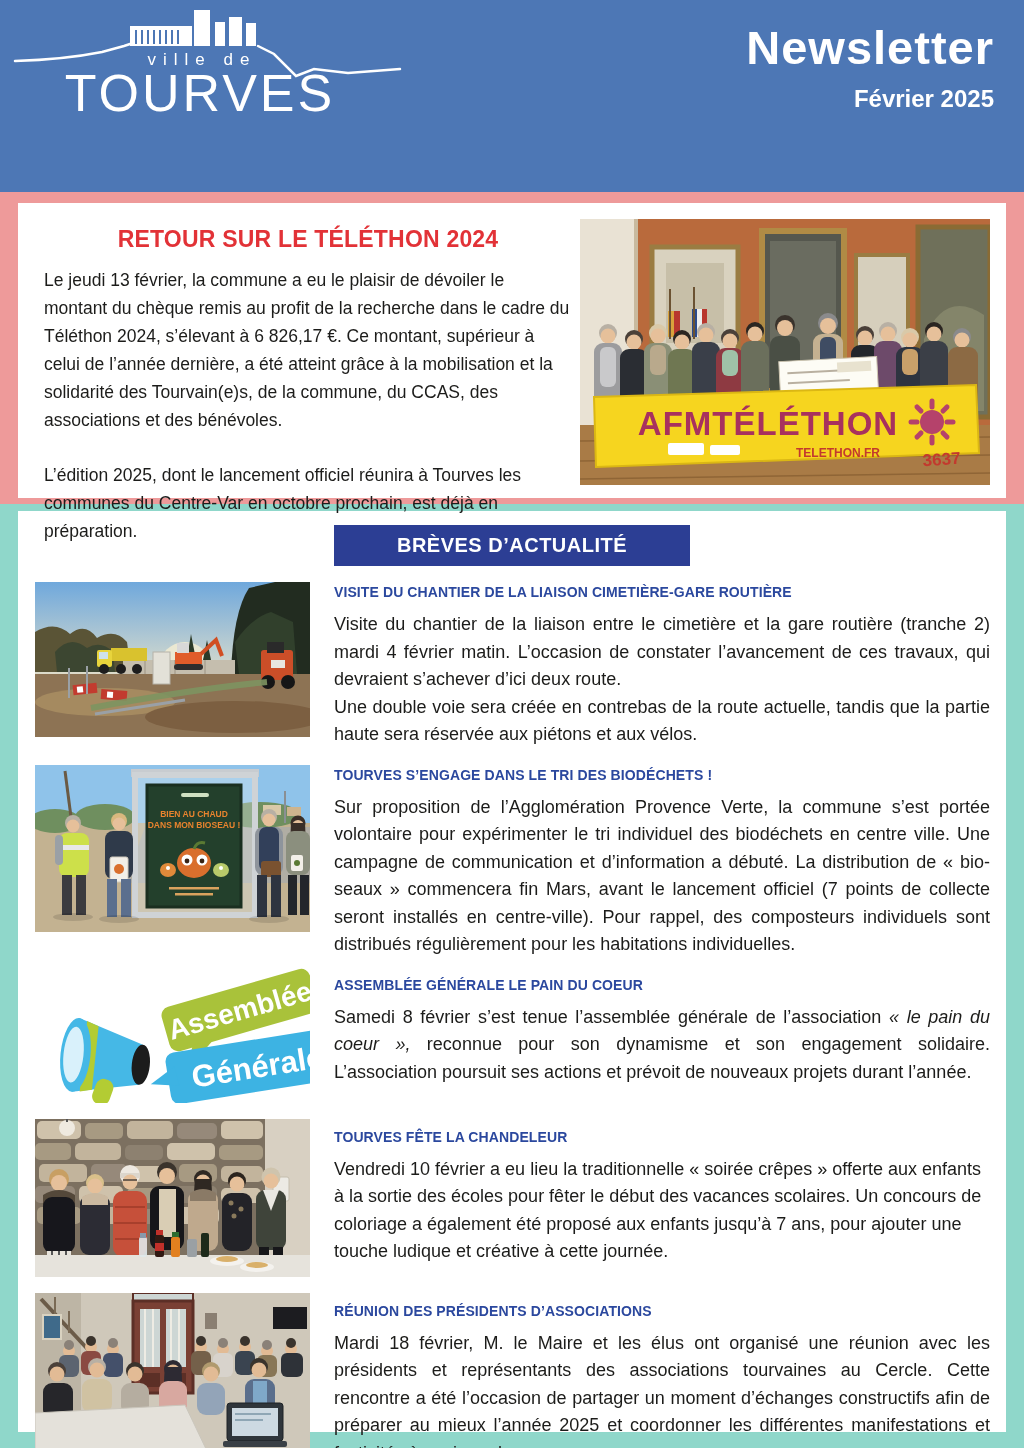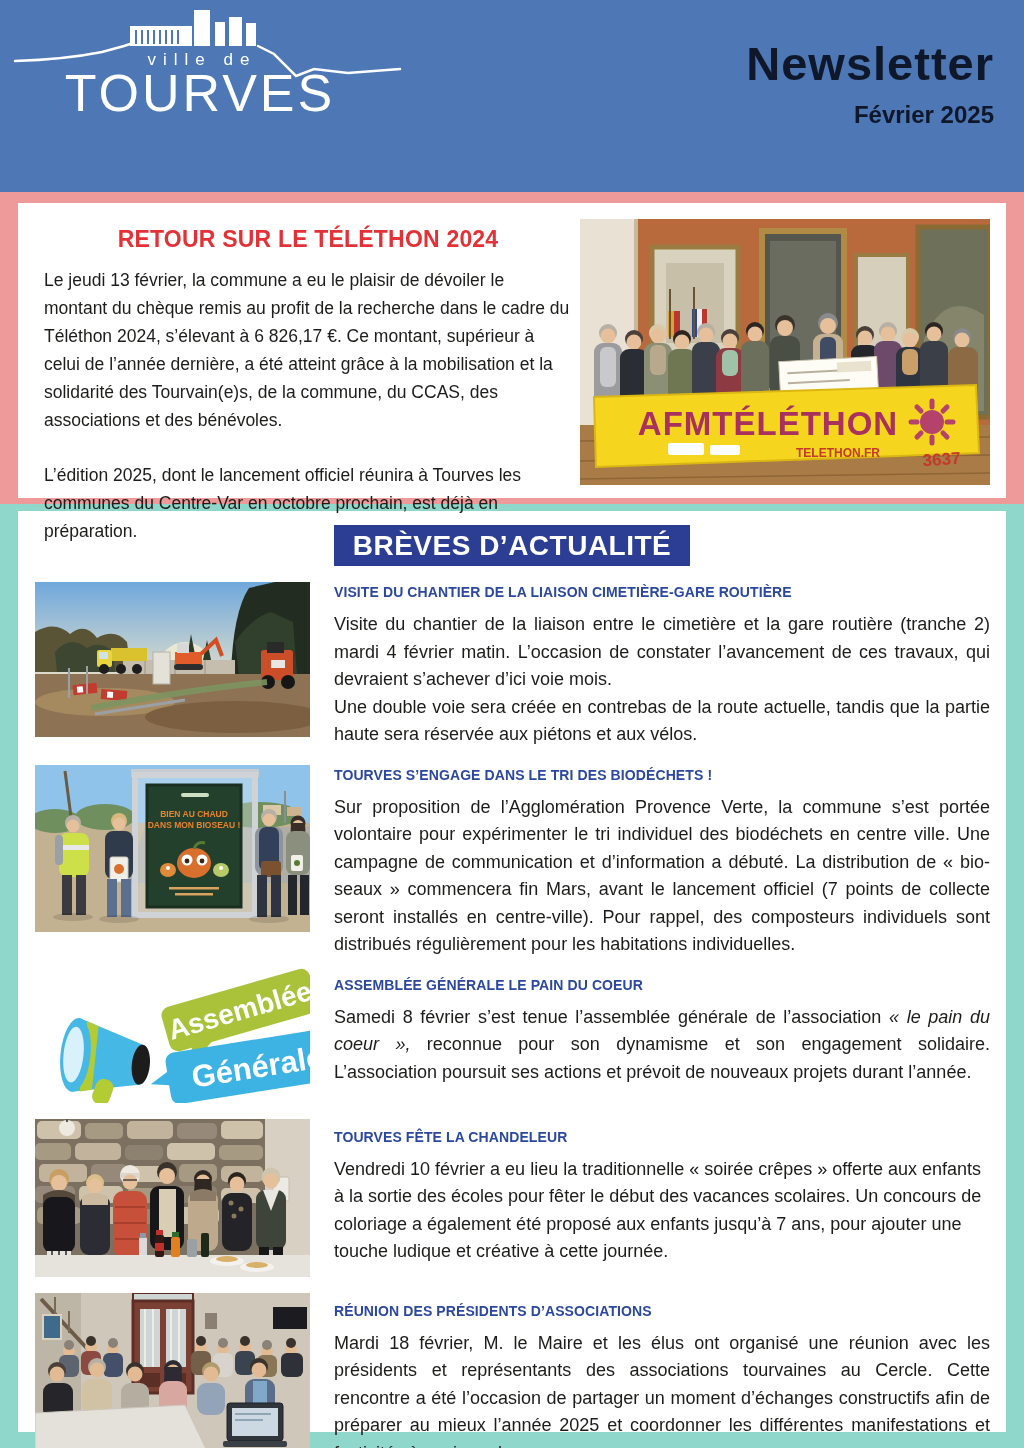--- a/index.html
+++ b/index.html
@@ -3,37 +3,37 @@
 <meta charset="utf-8">
 <style>
   *{margin:0;padding:0;box-sizing:border-box;}
   html,body{background:#fff;}
   body{width:1024px;font-family:"Liberation Sans",sans-serif;color:#1c1c1a;}
   .page{width:1024px;height:1448px;position:relative;overflow:hidden;background:#fff;}
 
   
   .header{height:192px;background:#4d77b5;position:relative;}
   .logo-svg{position:absolute;left:12px;top:8px;}
-  .header-right{position:absolute;right:30px;top:40px;text-align:right;color:#0f172a;}
+  .header-right{position:absolute;right:30px;top:24px;text-align:right;color:#ffffff;}
   .nl-title{font-size:47px;font-weight:bold;letter-spacing:1px;line-height:1;}
   .nl-date{font-size:24px;font-weight:bold;margin-top:16px;line-height:1;}
 
   
   .pink-box{height:312px;background:#fff;border:solid #ee9a9a;border-width:11px 18px 6px 18px;display:flex;}
   .telethon-text{width:562px;padding:14px 8px 0 26px;border-radius:9px;}
   .telethon-text h2{color:#e23237;font-size:23px;text-align:center;margin:9px 0 13px;letter-spacing:.2px;}
   .telethon-text p{font-size:17.5px;line-height:28px;}
   .telethon-text .gap{height:27px;}
   .telethon-photo{margin:16px 16px 0 auto;}
   .telethon-photo svg{display:block;}
 
   
   .teal-box{height:944px;background:#fff;border:solid #8fd7ca;border-width:7px 18px 16px 18px;}
   .news-banner{width:356px;height:41px;background:#2c3e94;color:#fff;display:flex;align-items:center;justify-content:center;
-               font-weight:bold;font-size:28px;letter-spacing:.5px;margin:14px auto 14px;}
+               font-weight:bold;font-size:20px;letter-spacing:.5px;margin:14px auto 14px;}
   .row{display:flex;gap:24px;margin:16px 16px 0 17px;}
   .row .pic{flex:0 0 275px;}
   .row .pic svg{display:block;}
   .row .txt{flex:1;min-width:0;}
   .row h3{color:#2b489e;font-size:14px;margin-bottom:11px;letter-spacing:.1px;}
   .row p{font-size:18px;line-height:27.5px;text-align:justify;}
   .row p.nj{text-align:left;}
   .pt2{padding-top:2px;}.pt10{padding-top:10px;}.pt16{padding-top:16px;}
   .mt2{margin-top:2px;}
   .b{font-weight:normal;}
@@ -290,21 +290,21 @@
             <rect x="72" y="110" width="6" height="6" fill="#fff" transform="rotate(4 79 113)"></rect>
             <line x1="34" y1="86" x2="34" y2="116" stroke="#9aa0a6" stroke-width="2"></line>
             <line x1="52" y1="84" x2="52" y2="112" stroke="#9aa0a6" stroke-width="2"></line>
           </g>
           <path d="M56 126 C110 116 170 106 232 100" fill="none" stroke="#7d9460" stroke-width="6" opacity="0.9"></path>
           <path d="M60 132 L150 118" fill="none" stroke="#9aa0a6" stroke-width="3"></path>
         </svg>
       </div>
       <div class="txt pt2">
         <h3>VISITE DU CHANTIER DE LA LIAISON CIMETIÈRE-GARE ROUTIÈRE</h3>
-        <p><span>Visite du chantier de la liaison entre le cimetière et la gare routière (tranche 2) </span><span class="b">mardi 4 février</span><span> matin. L’occasion de constater l’avancement de ces travaux, qui devraient s’achever d’ici voie mois.</span></p>
+        <p><span>Visite du chantier de la liaison entre le cimetière et la gare routière (tranche 2) </span><span class="b">mardi 4 février</span><span> matin. L’occasion de constater l’avancement de ces travaux, qui devraient s’achever d’ici deux route.</span></p>
         <p>Une double voie sera créée en contrebas de la route actuelle, tandis que la partie haute sera réservée aux piétons et aux vélos.</p>
       </div>
     </article>
 
     <article class="row">
       <div class="pic">
         <svg width="275" height="167" viewBox="0 0 275 167">
           <rect width="275" height="70" fill="#8fc3ea"></rect>
           <rect y="58" width="275" height="109" fill="#c3b291"></rect>
           <polygon points="110,62 275,62 275,118 90,118" fill="#b0ada4"></polygon>

